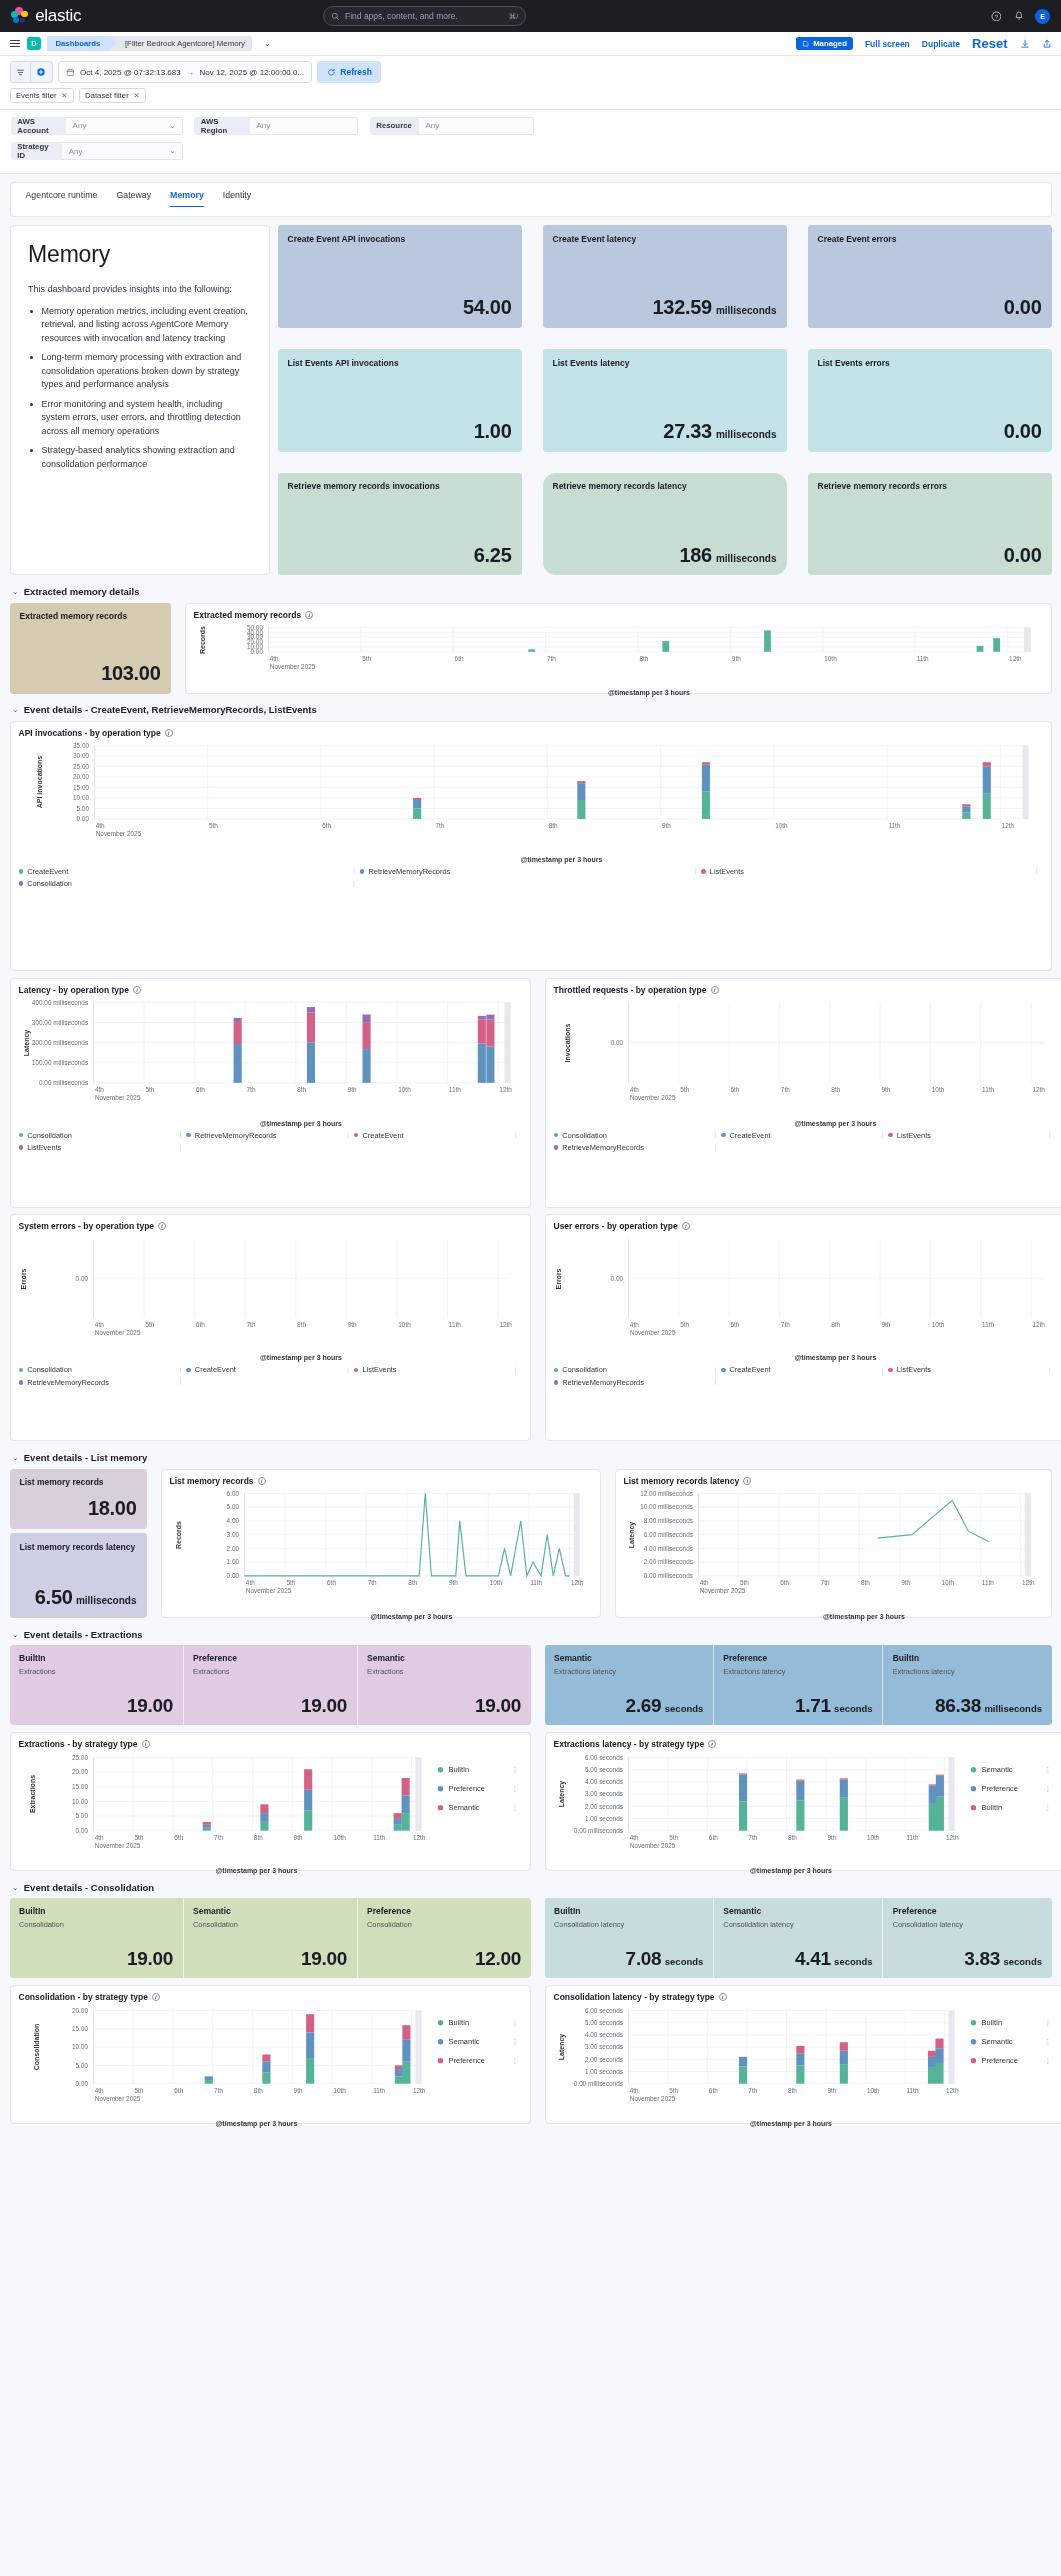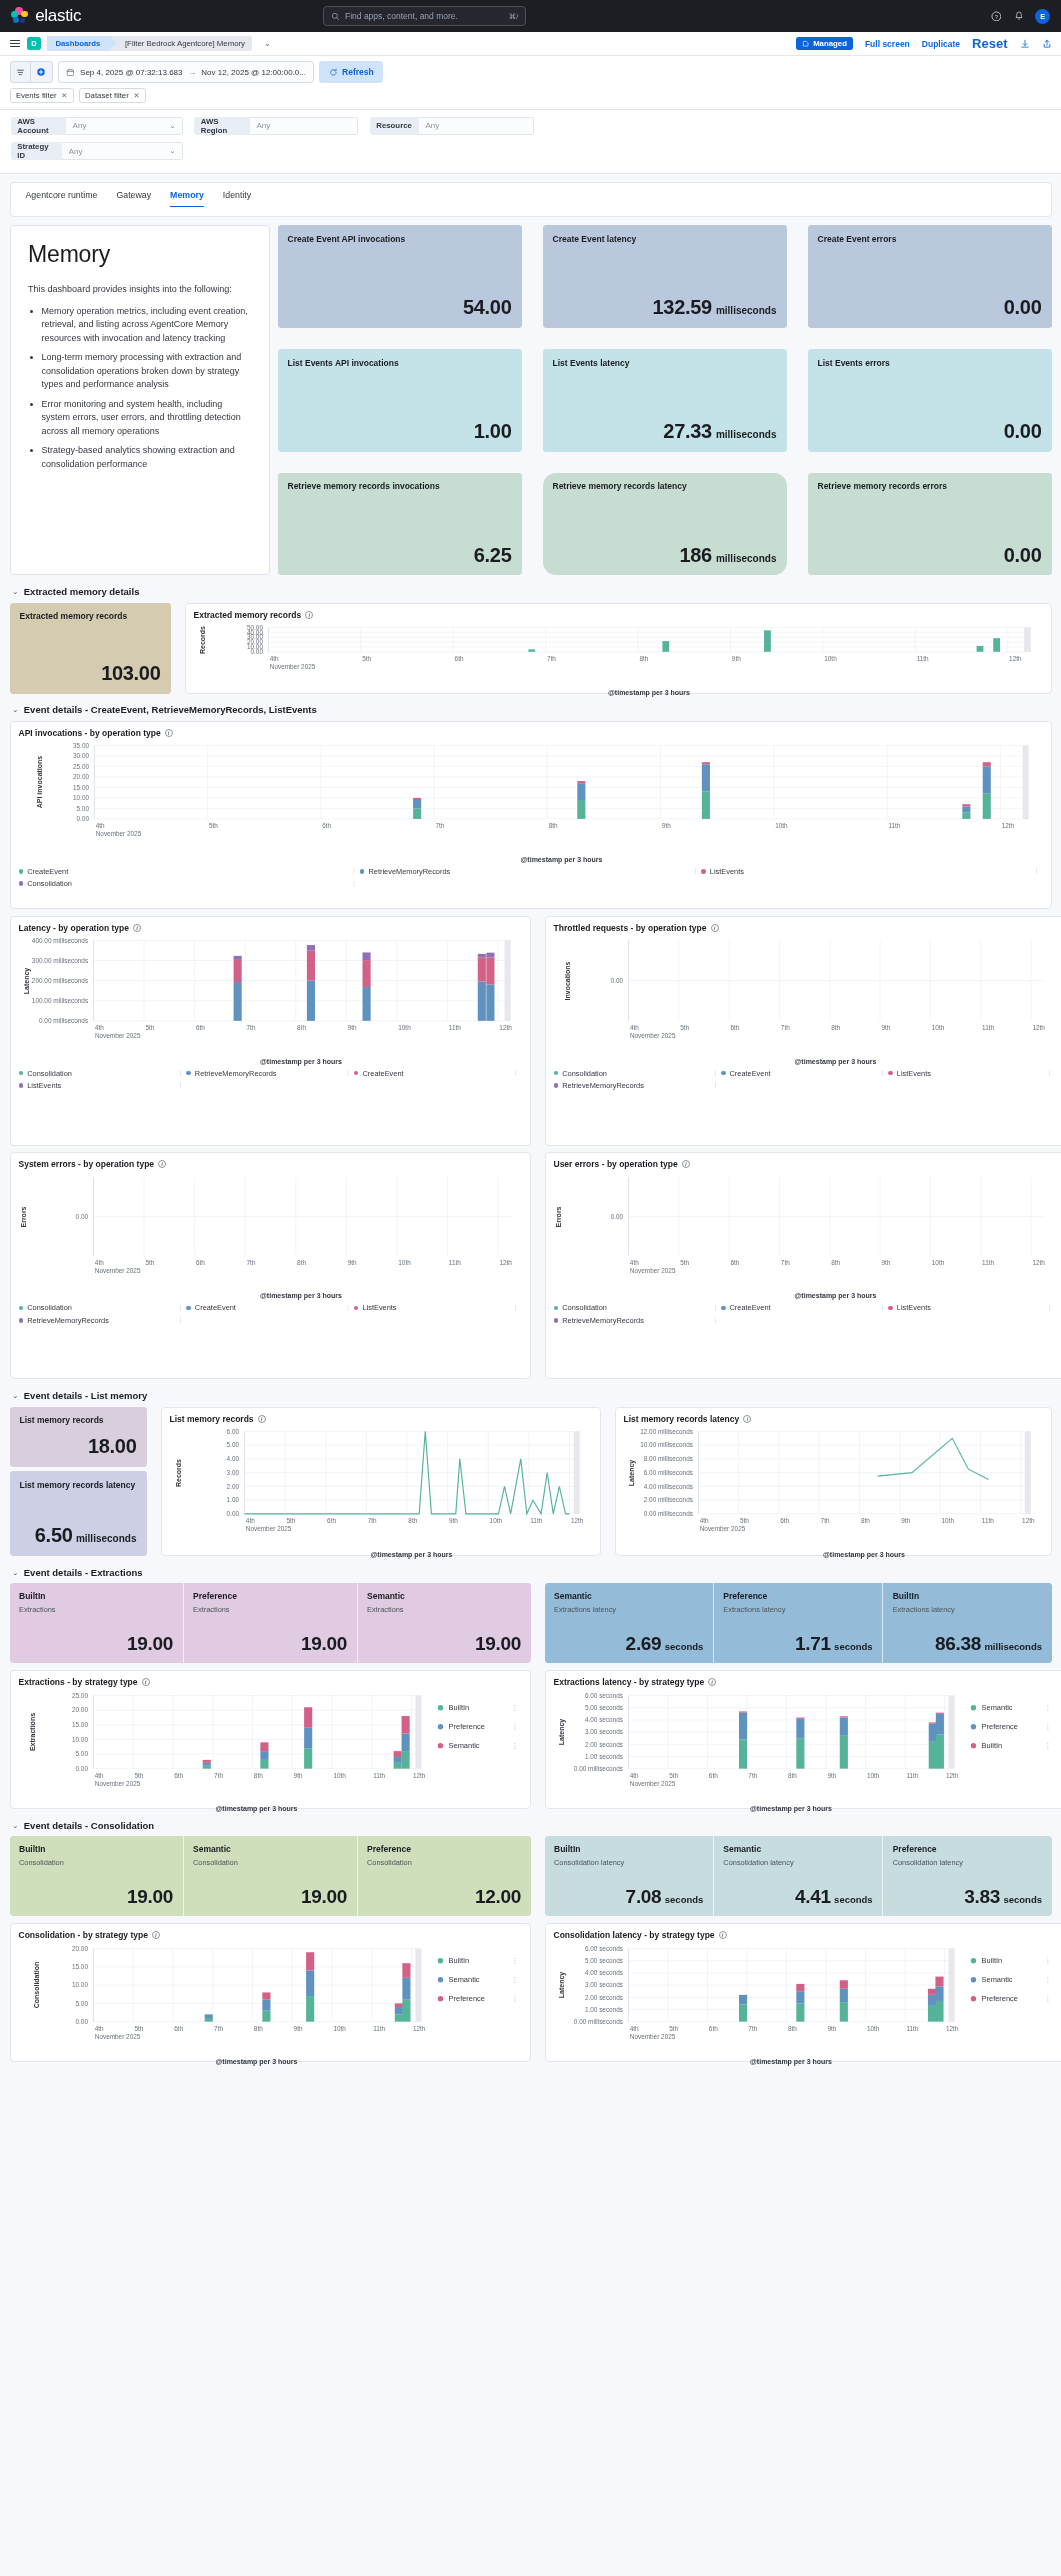--- a/index.html
+++ b/index.html
@@ -19,21 +19,21 @@
   .logo-mark { width:17.6px; height:17.6px; position:relative; }
   .logo-mark i { position:absolute; border-radius:50%; display:block; }
   .lm1{width:7.4px;height:7.4px;background:#f04e98;left:4.7px;top:0;}
   .lm2{width:6.8px;height:6.8px;background:#00bfb3;left:0;top:4px;}
   .lm3{width:6.8px;height:6.8px;background:#fec514;left:10px;top:3.4px;}
   .lm4{width:6px;height:6px;background:#0077cc;left:2.7px;top:10px;}
   .lm5{width:5.4px;height:5.4px;background:#20377d;left:8.8px;top:10.8px;}
   .logo-text { color:#fff; font-size:17px; letter-spacing:-0.3px; font-weight:300; }
   .global-search {
     position:absolute; left:323px; width:203px; height:20px;
-    border:0.7px solid #4b4f58; border-radius:4px; background:#25262e;
+    border:0.7px solid #4b4f58; border-radius:10px; background:#25262e;
     display:flex; align-items:center; padding:0 6.8px; gap:5.4px;
   }
   .global-search .ph { color:#98a2b3; font-size:8.5px; }
   .gs-kbd { margin-left:auto; color:#98a2b3; font-size:7.4px; }
   .topbar-right { position:absolute; right:10.8px; display:flex; align-items:center; gap:9.5px;}
   .tb-icon { width:13.5px;height:13.5px;color:#cfd3da;display:flex;align-items:center;justify-content:center;}
   .avatar-t { width:15px;height:15px;border-radius:50%;background:#0b64dd;color:#fff;
     font-size:7.4px;display:flex;align-items:center;justify-content:center;font-weight:700;}
 
   
@@ -264,21 +264,21 @@
       <svg width="10" height="10" viewBox="0 0 16 16">
           <circle cx="8" cy="8" r="6" fill="#0b64dd"></circle>
           <path d="M8 5v6M5 8h6" stroke="#fff" stroke-width="1.5" stroke-linecap="round"></path>
         </svg>
     </span>
     <div class="qdate">
       <svg class="cal" width="8.8" height="8.8" viewBox="0 0 16 16">
           <rect x="2.3" y="3.3" width="11.4" height="10.4" rx="1.3" fill="none" stroke="#69707d" stroke-width="1.2"></rect>
           <path d="M2.3 6.4h11.4M5.4 2.2v2.2M10.6 2.2v2.2" stroke="#69707d" stroke-width="1.2" stroke-linecap="round"></path>
         </svg>
-      <span>Sep 4, 2025 @ 07:32:13.683</span>
+      <span>Oct 4, 2025 @ 07:32:13.683</span>
       <span class="arrow">→</span>
       <span>Nov 12, 2025 @ 12:00:00.0...</span>
     </div>
     <div class="qrefresh">
       <svg width="8.8" height="8.8" viewBox="0 0 16 16">
           <path d="M13 8a5 5 0 1 1-1.6-3.7M13 2.2V5h-2.8" fill="none" stroke="#0b64dd" stroke-width="1.4" stroke-linecap="round" stroke-linejoin="round"></path>
         </svg>
       <span>Refresh</span>
     </div>
   </div>
@@ -470,21 +470,21 @@
           </svg>
           <div class="xcaption" style="margin-left: 62px;">@timestamp per 3 hours</div>
         </div>
     </div>
   </div>
 
   <div class="sechead">
     <span class="chev">⌄</span>
     <span class="stitle">Event details - CreateEvent, RetrieveMemoryRecords, ListEvents</span>
   </div>
-  <div class="cpanel" style="height:188px;">
+  <div class="cpanel" style="height:250px;">
     <div class="cp-title">
         <span>API invocations - by operation type</span>
         <span class="infoi">i</span>
       </div>
     <div class="chartbox">
         <div class="ylabel" style="top: 42px; left: -5.4px;">API invocations</div>
         <svg width="1023" height="114" viewBox="0 0 1513 169" style="font-size:13px">
           <line x1="110" y1="117" x2="1495" y2="117" class="gridl"></line>
           <text x="102" y="120.4" class="tickt" text-anchor="end">0.00</text>
           <line x1="110" y1="101.42857142857143" x2="1495" y2="101.42857142857143" class="gridl"></line>

